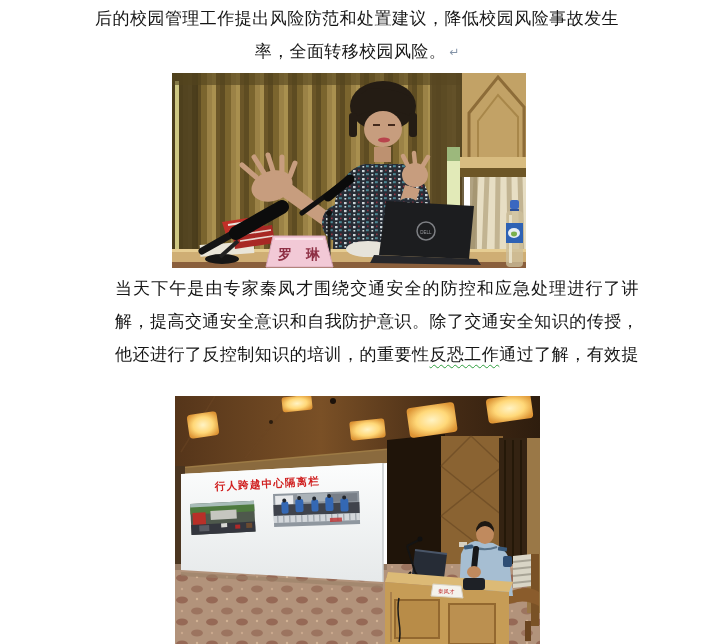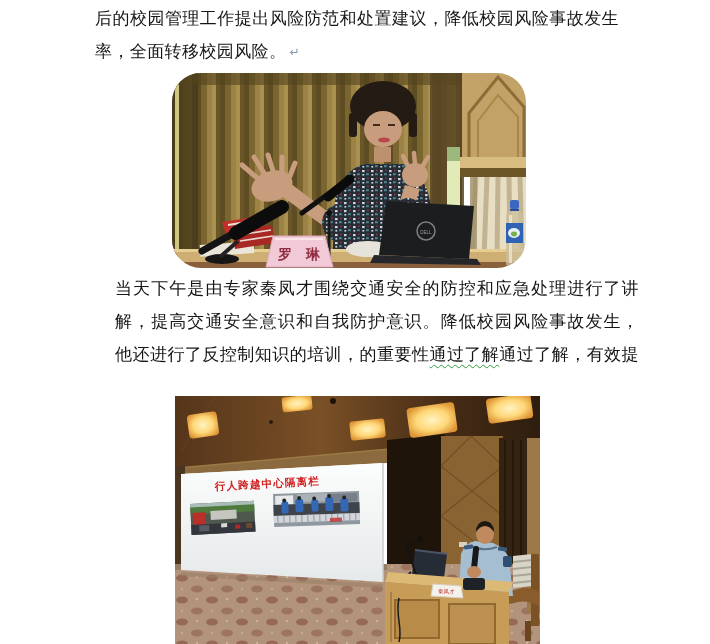--- a/index.html
+++ b/index.html
@@ -3,35 +3,35 @@
 <meta charset="utf-8">
 <style>
   html,body{margin:0;padding:0;background:#ffffff;}
   .page{
     position:relative;width:710px;height:644px;background:#ffffff;overflow:hidden;
     font-family:"Liberation Serif","DejaVu Serif",serif;color:#151515;
   }
   .para{position:absolute;left:95px;width:524px;font-size:17px;letter-spacing:.4px;}
   .p1{top:2px;}
   .p2{top:272px;margin-left:20px;}
-  .tline{height:33px;line-height:33px;}
+  .tline{height:33px;line-height:33px;text-align:center;}
   .tline.just{text-align:justify;text-align-last:justify;}
   .pilcrow{
     font-family:"Liberation Sans","DejaVu Sans",sans-serif;
     font-size:12px;color:#8494a8;letter-spacing:0;margin-left:3px;vertical-align:1px;
   }
   .wavy{
     text-decoration:underline;
     text-decoration-style:wavy;
     text-decoration-color:#2e9e3e;
     text-decoration-thickness:1px;
     text-underline-offset:4px;
   }
   .photo{position:absolute;overflow:hidden;}
-  .photo1{left:172px;top:73px;width:354px;height:195px;border-radius:29px;}
+  .photo1{left:172px;top:73px;width:354px;height:195px;}
   .photo2{left:175px;top:396px;width:365px;height:248px;}
   svg{display:block;}
 </style>
 </head>
 <body>
 
 <div class="page">
 
   <div class="para p1">
     <div class="tline just">后的校园管理工作提出风险防范和处置建议，降低校园风险事故发生</div>
@@ -152,22 +152,22 @@
         <rect x="338" y="136" width="9" height="2" fill="#2a4f9a"></rect>
         <rect x="334" y="150" width="17" height="20" fill="#2e62b4"></rect>
         <ellipse cx="342" cy="160" rx="6" ry="5" fill="#e8eef4"></ellipse>
         <ellipse cx="342" cy="161" rx="3" ry="2.4" fill="#7ab04c"></ellipse>
       </g>
     </svg>
   </div>
 
   <div class="para p2">
     <div class="tline just">当天下午是由专家秦凤才围绕交通安全的防控和应急处理进行了讲</div>
-    <div class="tline just">解，提高交通安全意识和自我防护意识。降低校园风险事故发生，</div>
-    <div class="tline just"><span>他还进行了反控制知识的培训，的重要性</span><span class="wavy">通过了解</span><span>通过了解，有效提</span></div>
+    <div class="tline just">解，提高交通安全意识和自我防护意识。除了交通安全知识的传授，</div>
+    <div class="tline just"><span>他还进行了反控制知识的培训，的重要性</span><span class="wavy">反恐工作</span><span>通过了解，有效提</span></div>
   </div>
 
   <div class="photo photo2">
     <svg width="365" height="248" viewBox="0 0 365 248">
       <defs>
         <radialGradient id="glow" cx="50%" cy="50%" r="60%">
           <stop offset="0%" stop-color="#fff3c4"></stop>
           <stop offset="55%" stop-color="#ffd878"></stop>
           <stop offset="100%" stop-color="#dd9434"></stop>
         </radialGradient>

